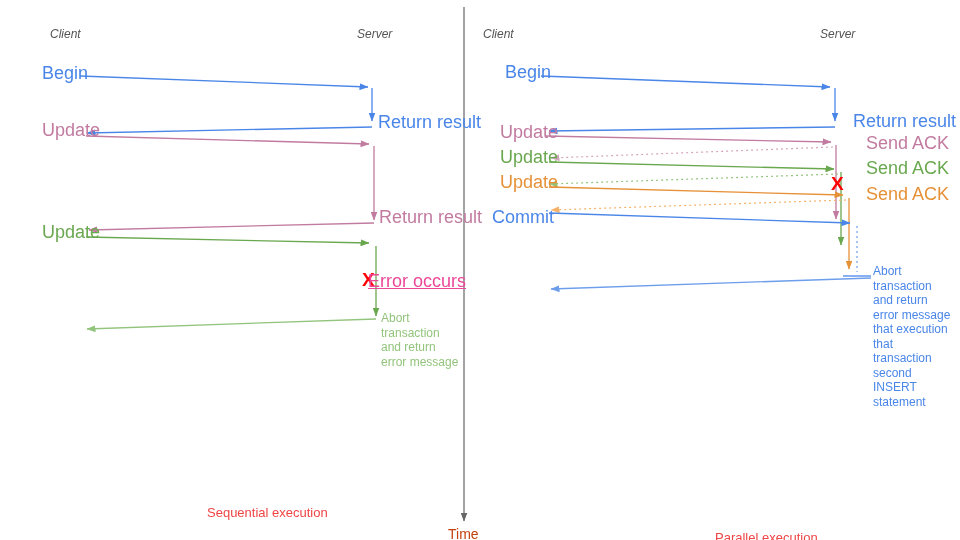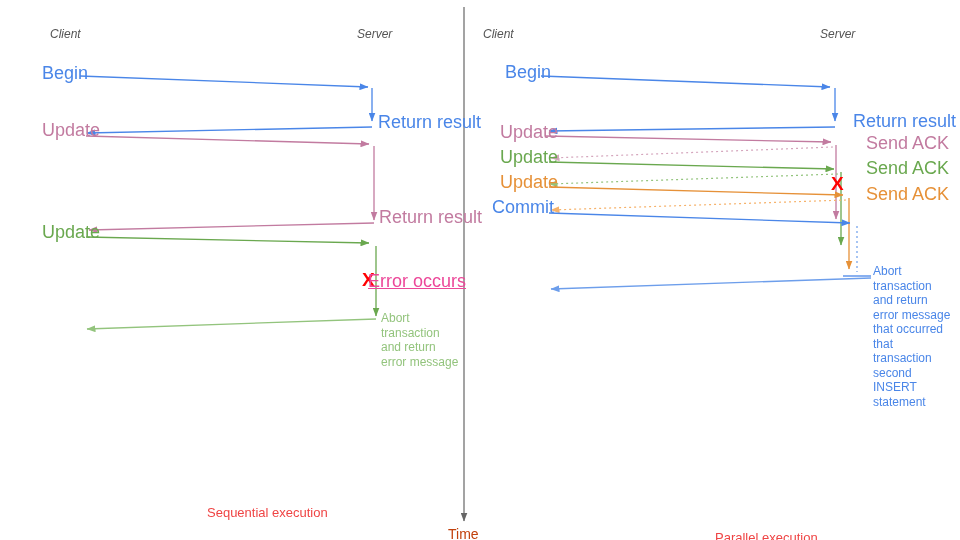--- a/index.html
+++ b/index.html
@@ -115,30 +115,30 @@
   <div class="hdr" style="left:820px;top:27px;">Server</div>
 
   <div class="lbl" style="left: 505px; top: 66px; color: rgb(74, 134, 232);">Begin</div>
   <div class="lbl" style="left: 853px; top: 115px; color: rgb(74, 134, 232);">Return result</div>
   <div class="lbl" style="left: 500px; top: 126px; color: rgb(194, 123, 160);">Update</div>
   <div class="lbl" style="left: 866px; top: 137px; color: rgb(194, 123, 160);">Send ACK</div>
   <div class="lbl" style="left: 500px; top: 151px; color: rgb(106, 168, 79);">Update</div>
   <div class="lbl" style="left: 866px; top: 162px; color: rgb(106, 168, 79);">Send ACK</div>
   <div class="lbl" style="left: 500px; top: 176px; color: rgb(230, 145, 56);">Update</div>
   <div class="lbl" style="left: 866px; top: 188px; color: rgb(230, 145, 56);">Send ACK</div>
-  <div class="lbl" style="left: 492px; top: 201px; color: rgb(74, 134, 232);">Commit</div>
+  <div class="lbl" style="left: 492px; top: 211px; color: rgb(74, 134, 232);">Commit</div>
 
   <div class="xmark" style="left: 831px; top: 175px; color: rgb(255, 0, 0);">X</div>
 
   <div class="multiline" style="left: 873px; top: 264px; color: rgb(74, 134, 232);">
     <div>Abort</div>
     <div>transaction</div>
     <div>and return</div>
     <div>error message</div>
-    <div>that occurred</div>
+    <div>that execution</div>
     <div>that</div>
     <div>transaction</div>
     <div>second</div>
     <div>INSERT</div>
     <div>statement</div>
   </div>
 
   <div class="title" style="left:667px;top:530px;">Parallel execution</div>
 
 </div>

